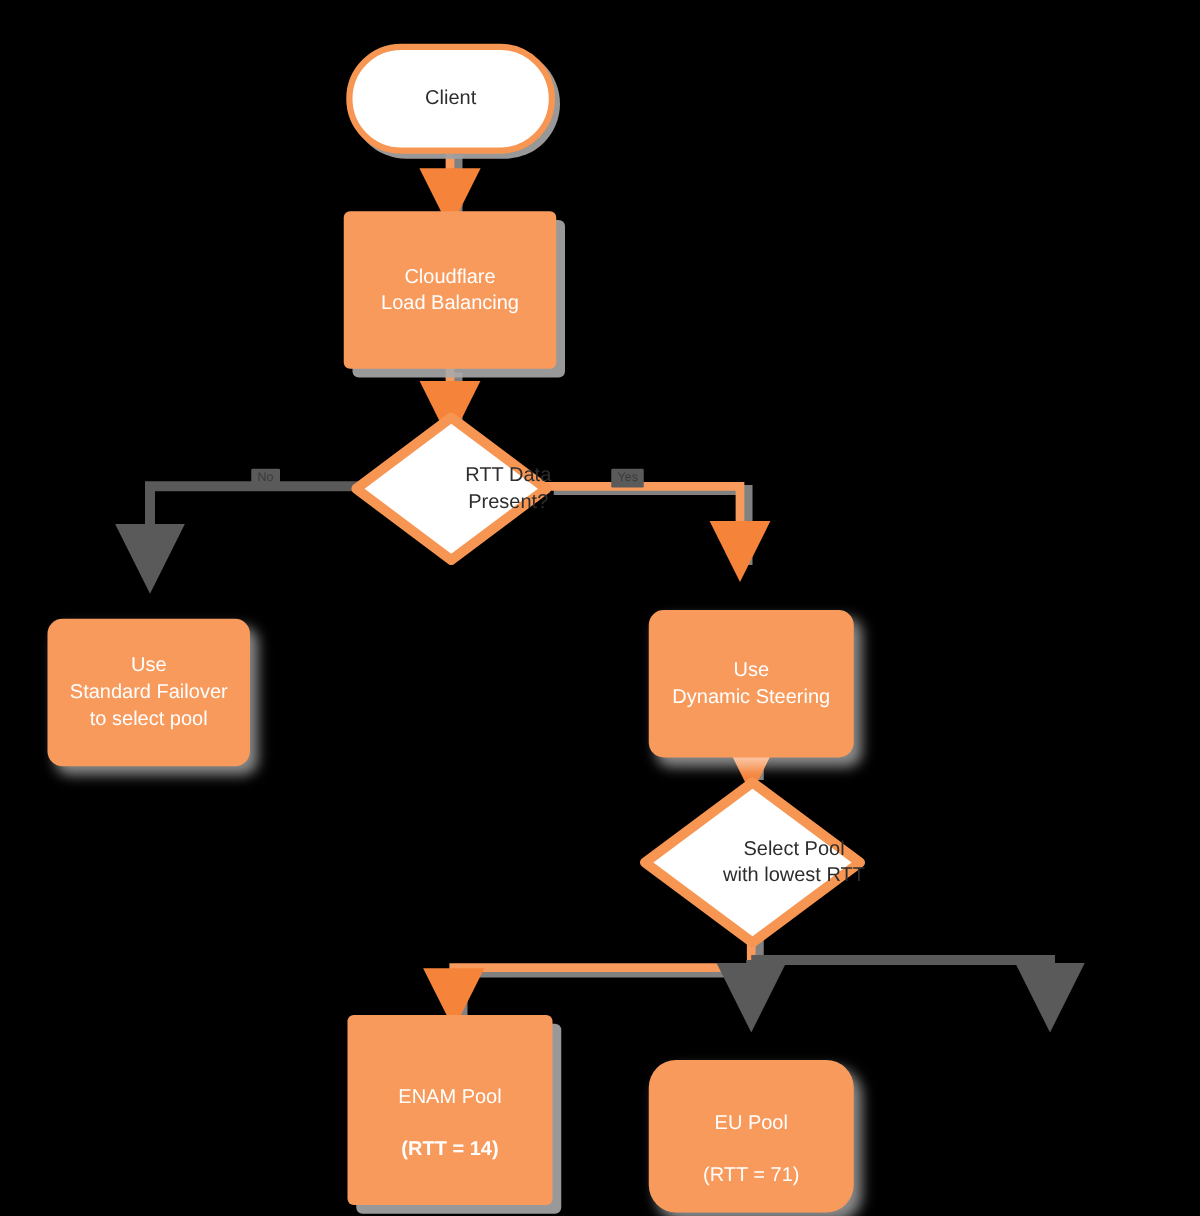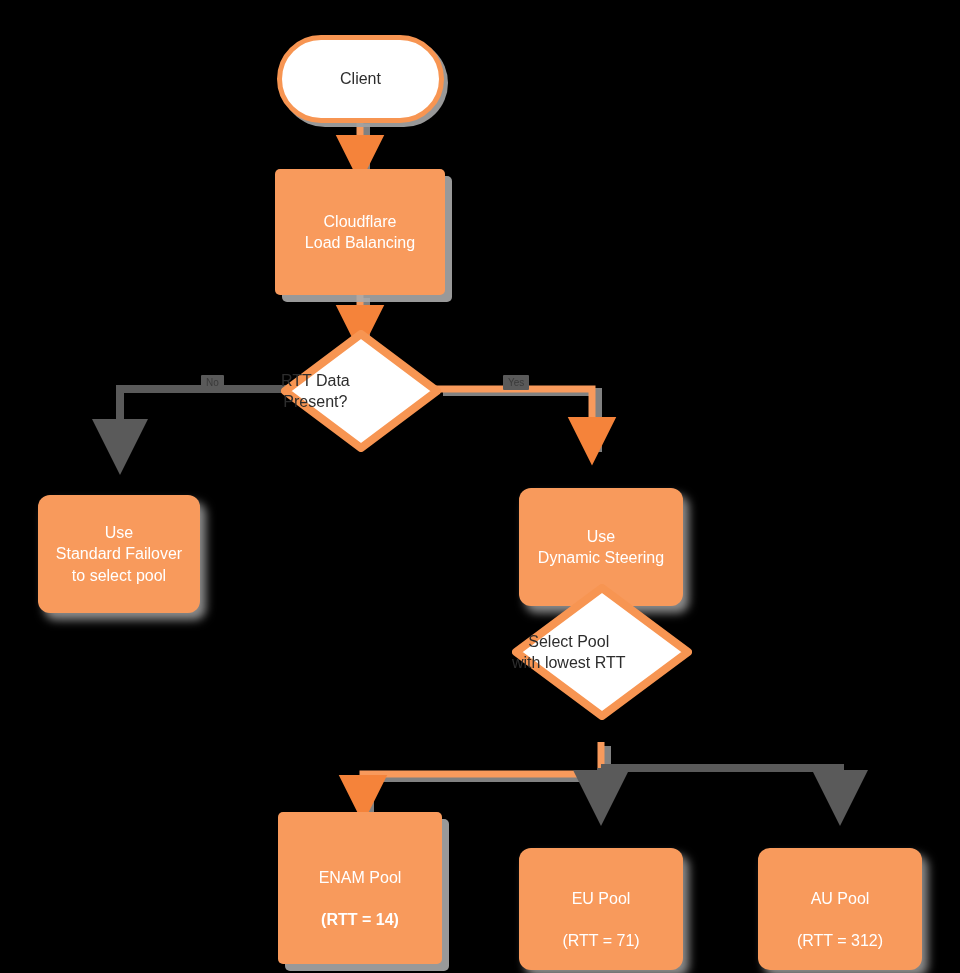--- a/index.html
+++ b/index.html
@@ -59,21 +59,21 @@
     border-radius: 12px;
     box-shadow: 6px 7px 10px 0 rgba(255,255,255,0.55);
     margin-top: 36px;
   }
 
   .diamond-wrap {
     position: absolute;
     z-index: 5;
     display: flex;
     align-items: center;
-    justify-content: flex-start;
+    justify-content: flex-end;
   }
   .diamond-shape {
     position: absolute;
     left: 0; top: 0;
     width: 100%; height: 100%;
   }
   .diamond-wrap .label {
     position: relative;
     z-index: 2;
     color: #2d2d2d;
@@ -151,57 +151,51 @@
       <polygon points="80,4 156,61 80,118 4,61" fill="#ffffff" stroke="#f79552" stroke-width="8" stroke-linejoin="round"></polygon>
     </svg>
     <span class="label">RTT Data
 Present?</span>
   </div>
 
   <div class="edge-label" style="left:201px; top:375px;">
     <span>No</span>
   </div>
 
-  <div class="edge-label" style="left:503px; top:375px;">
+  <div class="edge-label" style="left:489px; top:375px;">
     <span>Yes</span>
   </div>
 
   <div class="node process soft" style="left:38px; top:459px; width:162px; height:118px;">
     <span class="label">Use
 Standard Failover
 to select pool</span>
   </div>
 
   <div class="node process soft" style="left:519px; top:452px; width:164px; height:118px;">
     <span class="label">Use
 Dynamic Steering</span>
   </div>
 
-  <div class="diamond-wrap" style="left:512px; top:584px; width:180px; height:136px;">
+  <div class="diamond-wrap" style="left:512px; top:622px; width:180px; height:136px;">
     <svg class="diamond-shape" viewBox="0 0 180 136" preserveAspectRatio="none">
       <polygon points="90,4 176,68 90,132 4,68" fill="#ffffff" stroke="#f79552" stroke-width="8" stroke-linejoin="round"></polygon>
     </svg>
     <span class="label">Select Pool
 with lowest RTT</span>
   </div>
 
   <div class="node process" style="left:278px; top:812px; width:164px; height:152px;">
     <span class="label">
       <span>ENAM Pool</span><br>
       <span class="bold">(RTT = 14)</span>
     </span>
   </div>
 
-  <div class="node process soft" style="left:519px; top:812px; width:164px; height:122px;">
+  <div class="node process soft" style="left:519px; top:812px; width:164px; height:122px;border-radius:22px;">
     <span class="label">
       <span>EU Pool</span><br>
       <span>(RTT = 71)</span>
     </span>
   </div>
 
-  <div class="node process soft" style="left:758px; top:812px; width:164px; height:122px;">
-    <span class="label">
-      <span>AU Pool</span><br>
-      <span>(RTT = 312)</span>
-    </span>
-  </div>
 
 </div>
 
 </body></html>

